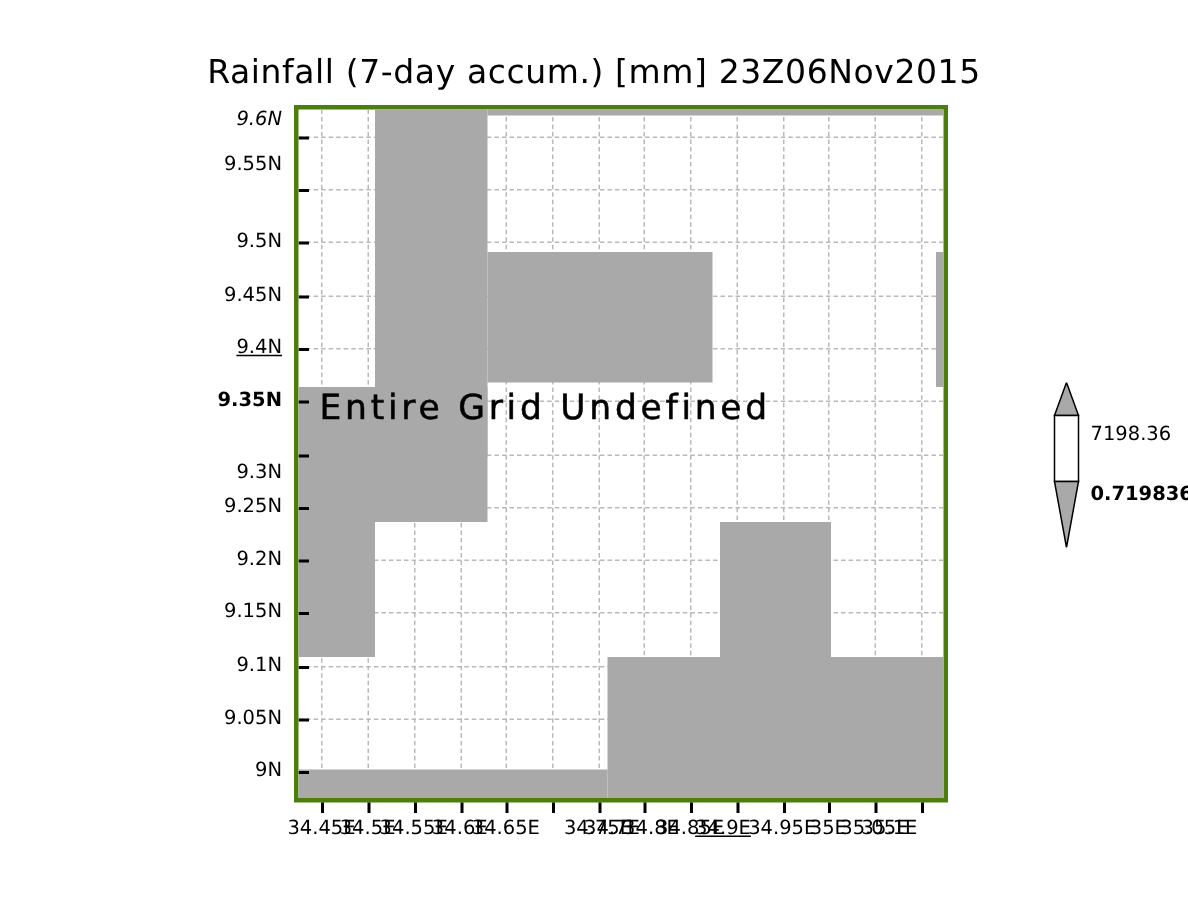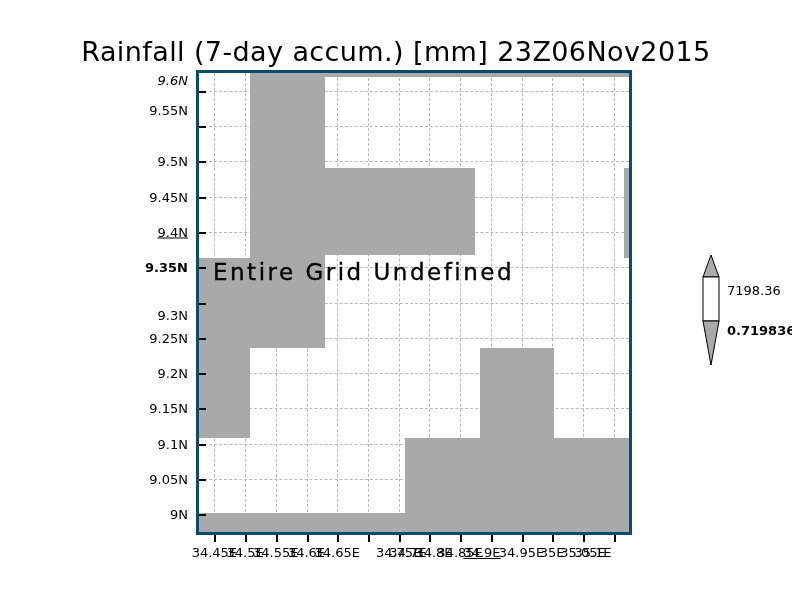--- a/index.html
+++ b/index.html
@@ -16,34 +16,34 @@
   }
 
   
   #plot-title {
     position: absolute;
     left: 0;
     top: 36px;
     width: 792px;
     text-align: center;
     font-family: "DejaVu Sans", sans-serif;
-    font-size: 27px;
+    font-size: 22px;
     letter-spacing: 0.4px;
     color: #000000;
     white-space: nowrap;
   }
 
   
   #plot-area {
     position: absolute;
     left: 196px;
     top: 70px;
     width: 436px;
     height: 465px;
-    border: 3px solid #0c4a6e;
+    border: 3px solid #4d7c0f;
     box-sizing: border-box;
     background: #ffffff;
     overflow: hidden;
   }
   #plot-inner {
     position: absolute;
     left: 0;
     top: 0;
     width: 430px;
     height: 459px;

